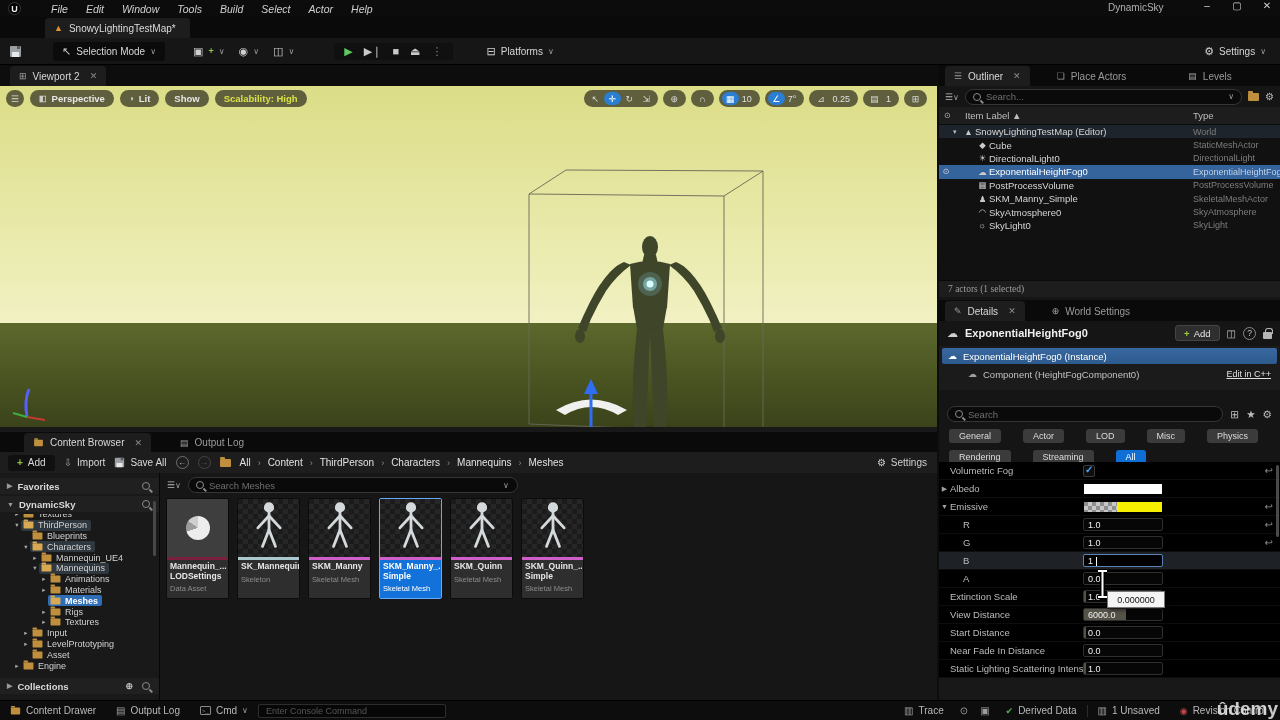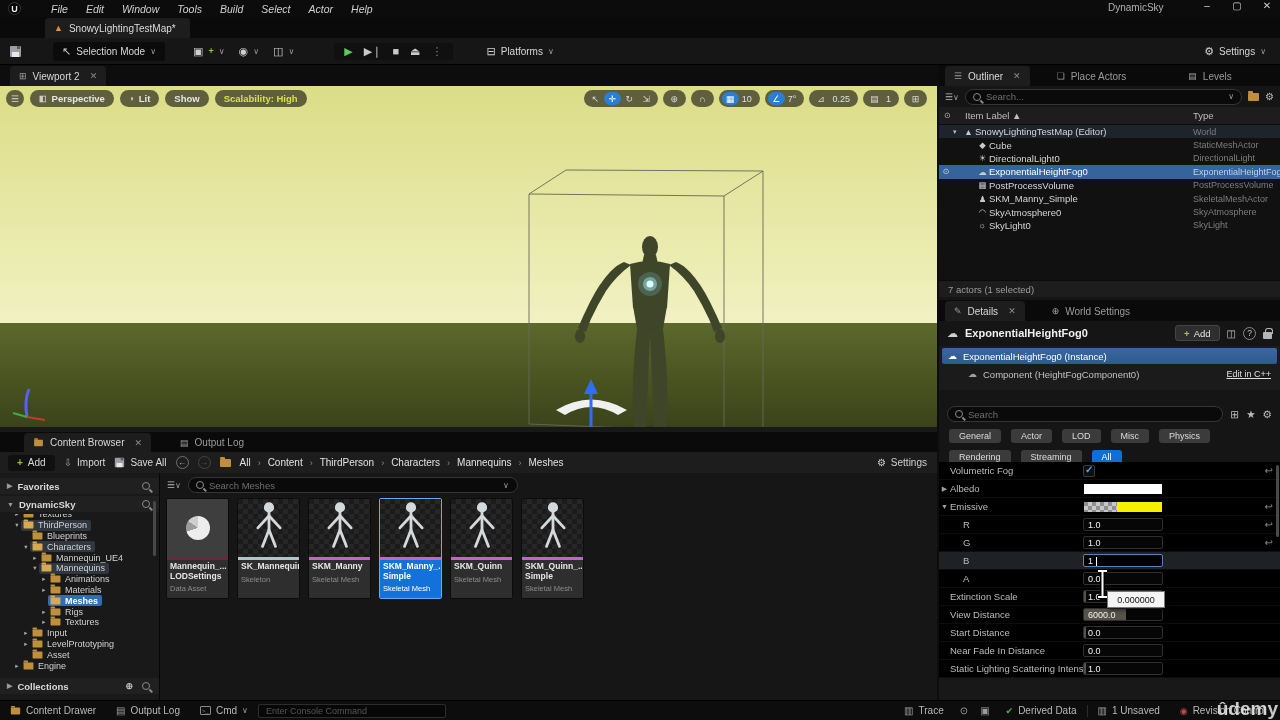--- a/index.html
+++ b/index.html
@@ -81,37 +81,37 @@
   #ol-rows { position:absolute; left:0; top:60px; width:341px; height:155px; background:#111111; overflow:hidden; }
   .ol-row { position:relative; height:13.4px; display:flex; align-items:center; font-size:9.5px; color:#d6d6d6; }
   .ol-row.tint { background:rgba(62,84,106,0.30); }
   .ol-row.selected { background:#35639c; color:#fff; }
   .ol-eye { width:14px; text-align:center; font-size:8px; color:#dcdcdc; flex:none; }
   .ol-arrow { font-size:7px; color:#bbb; width:9px; flex:none; }
   .ol-icon { font-size:8.5px; width:13px; text-align:center; color:#c9c9c9; flex:none; }
   .ol-label { white-space:nowrap; overflow:hidden; max-width:160px; }
   .ol-type { position:absolute; left:254px; width:87px; font-size:9px; color:#7d7d7d; white-space:nowrap; overflow:hidden; }
   .ol-row.selected .ol-type { color:#bdd2e8; }
-  #ol-status { position:absolute; left:0; top:215px; width:341px; height:17px; background:#1d1d1d; border-top:1px solid #0a0a0a; font-size:9.5px; color:#9d9d9d; display:flex; align-items:center; padding-left:9px; }
+  #ol-status { position:absolute; left:0; top:215px; width:341px; height:17px; background:#1d1d1d; border-top:1px solid #0a0a0a; font-size:9.5px; color:#9d9d9d; display:flex; align-items:center; padding-left:9px;font-family:Liberation Serif, serif; }
 
   .dt-tabs { position:absolute; left:0; top:235px; width:341px; height:21px; background:#0a0a0a; display:flex; gap:4px; }
   .dt-header { position:absolute; left:0; top:257px; width:341px; height:22px; display:flex; align-items:center; padding:0 8px; gap:7px; }
   .dt-title { font-size:11px; font-weight:bold; color:#f0f0f0; flex:1; white-space:nowrap; overflow:hidden; }
   .addbtn { background:#2e2e2e; border:1px solid #454545; border-radius:3px; height:16px; display:flex; align-items:center; gap:4px; font-size:9.5px; color:#e8e8e8; padding:0 8px; }
   .addbtn .plus { color:#a3cf43; font-weight:bold; }
   .hico { font-size:10px; color:#c5c5c5; }
   .qcircle { width:13px; height:13px; border:1px solid #8a8a8a; border-radius:50%; font-size:8.5px; color:#c9c9c9; display:flex; align-items:center; justify-content:center; }
   .dt-instance { position:absolute; left:0; top:281px; width:341px; height:44px; background:#1b1b1b; padding:2px 3px; }
   .inst-row1 { height:16px; background:linear-gradient(#39689f,#2d5a8e); border-radius:2px; display:flex; align-items:center; gap:6px; padding:0 6px; font-size:9.5px; color:#fff; }
   .inst-row2 { height:16px; display:flex; align-items:center; gap:6px; padding:0 6px 0 26px; font-size:9.5px; color:#c2c2c2; margin-top:2px; position:relative; }
   .editcpp { position:absolute; right:6px; text-decoration:underline; color:#e0e0e0; font-size:9px; }
   .dt-search { position:absolute; left:0; top:338px; width:341px; height:22px; display:flex; align-items:center; gap:7px; padding:0 8px; }
   .dt-search .searchpill { flex:1; border-radius:10px; }
   .dt-search .dico { font-size:10.5px; color:#bdbdbd; }
-  #dt-cats { position:absolute; left:0; top:362px; width:335px; padding:2px 0 0 10px; display:flex; flex-wrap:wrap; gap:7px 10px; }
+  #dt-cats { position:absolute; left:0; top:362px; width:335px; padding:2px 0 0 10px; display:flex; flex-wrap:wrap; gap:7px 22px; }
   .cat-chip { background:#3b3b3b; border-radius:3px; height:14px; font-size:9px; color:#dcdcdc; display:flex; align-items:center; padding:0 10px; }
   .cat-chip.active { background:#0f6fd7; color:#fff; }
   #dt-props { position:absolute; left:0; top:397px; width:341px; height:238px; overflow:hidden; background:#181818; }
   .prop-row { height:18px; display:flex; align-items:center; border-bottom:1px solid #0d0d0d; position:relative; background:#000000; }
   .prop-row.editing-row { background:#1e2126; }
   .prop-exp { width:11px; font-size:7px; color:#9f9f9f; text-align:center; flex:none; }
   .prop-label { font-size:9.5px; color:#bcbcbc; width:133px; white-space:nowrap; overflow:hidden; flex:none; }
   .prop-label.ind { padding-left:13px; }
   .prop-value { width:88px; display:flex; align-items:center; flex:none; }
   .numfield { position:relative; width:80px; height:13px; background:#060606; border:1px solid #2f2f2f; border-radius:2px; overflow:hidden; }

